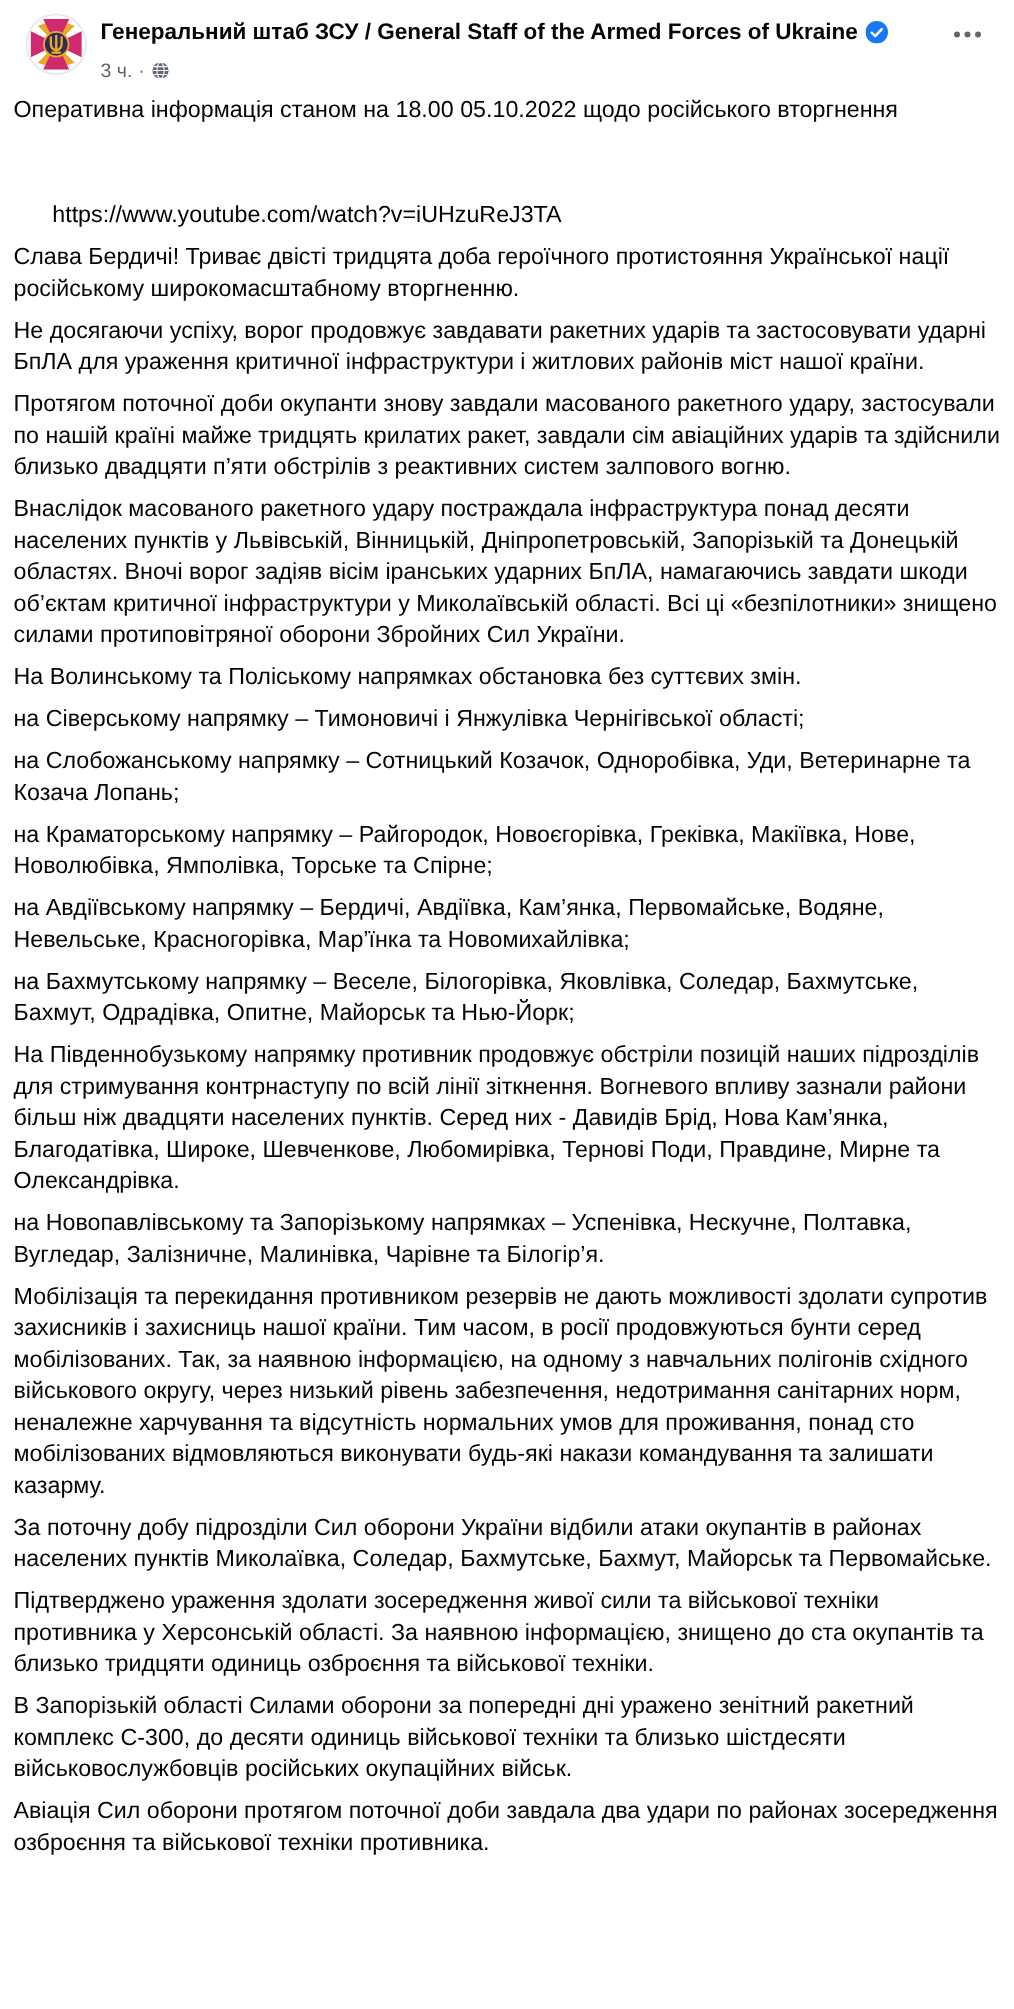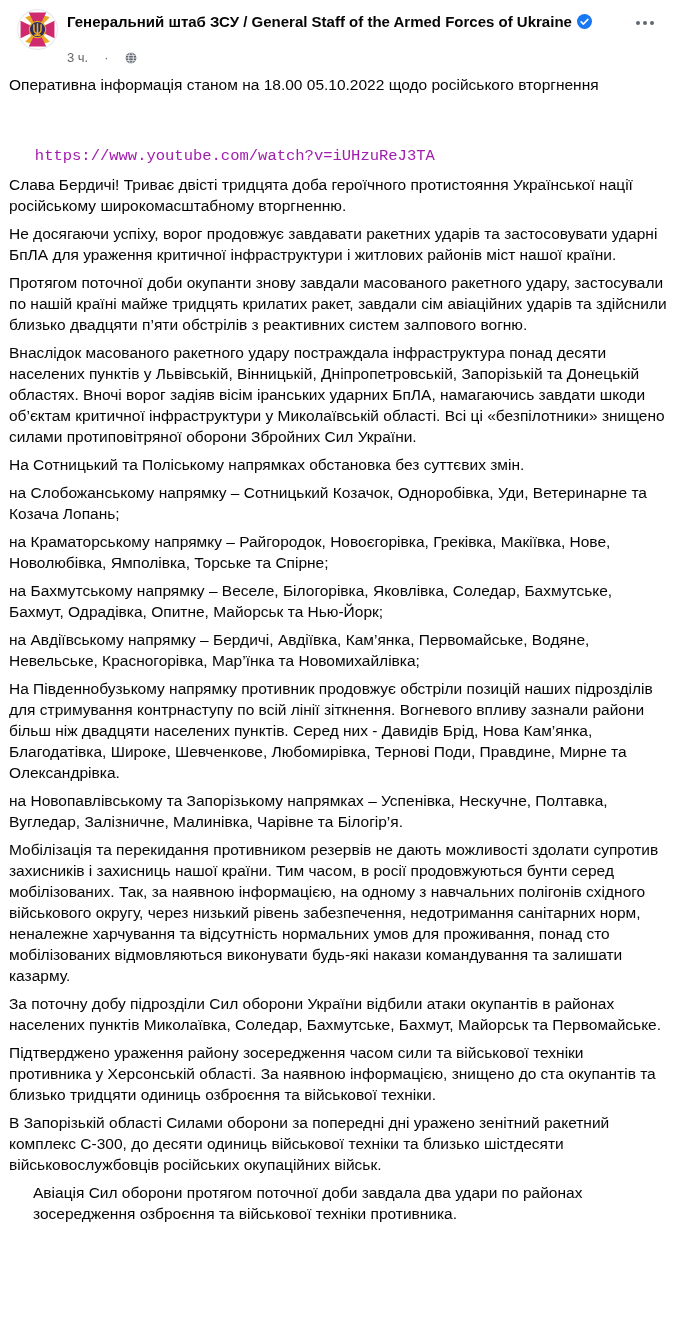--- a/index.html
+++ b/index.html
@@ -56,22 +56,22 @@
   }
   .verified-badge {
     width: 15px;
     height: 15px;
     flex: 0 0 15px;
     display: inline-block;
   }
   .meta-row {
     display: flex;
     align-items: center;
-    gap: 16px;
-    margin-top: 19px;
+    gap: 4px;
+    margin-top: 8px;
     font-size: 13px;
     line-height: 16px;
     color: #65676b;
   }
   .meta-row .timestamp { cursor: pointer; }
   .meta-row .dot-sep { color: #65676b; }
   .globe-icon { width: 12px; height: 12px; display: inline-block; }
   .menu-btn {
     margin-left: auto;
     padding: 12px 6px 8px 6px;
@@ -92,26 +92,25 @@
     padding: 6px 8px 12px 9px;
     font-size: 15.5px;
     line-height: 21px;
     color: #050505;
   }
   .para {
     margin: 0 0 7px 0;
     white-space: pre-wrap;
     overflow-wrap: break-word;
   }
-  .para:last-child { margin-bottom: 0; margin-left: 24px; }
+  .para:last-child { margin-bottom: 0; }
   .yt-link {
-    color: #a21caf;
+    color: #000000;
     text-decoration: none;
     cursor: pointer;
-    font-family: Liberation Mono, monospace;
   }
 </style>
 </head>
 <body>
 
 <div class="post-card">
 
   <div class="post-header">
 
     <div class="avatar">
@@ -175,28 +174,29 @@
   <div class="post-content">
     <p class="para">Оперативна інформація станом на 18.00 05.10.2022 щодо російського вторгнення</p>
 
     <p class="para"><br>
       <a class="yt-link" href="#">https://www.youtube.com/watch?v=iUHzuReJ3TA</a></p>
 
     <p class="para">Слава Бердичі! Триває двісті тридцята доба героїчного протистояння Української нації російському широкомасштабному вторгненню.</p>
     <p class="para">Не досягаючи успіху, ворог продовжує завдавати ракетних ударів та застосовувати ударні БпЛА для ураження критичної інфраструктури і житлових районів міст нашої країни.</p>
     <p class="para">Протягом поточної доби окупанти знову завдали масованого ракетного удару, застосували по нашій країні майже тридцять крилатих ракет, завдали сім авіаційних ударів та здійснили близько двадцяти п’яти обстрілів з реактивних систем залпового вогню.</p>
     <p class="para">Внаслідок масованого ракетного удару постраждала інфраструктура понад десяти населених пунктів у Львівській, Вінницькій, Дніпропетровській, Запорізькій та Донецькій областях. Вночі ворог задіяв вісім іранських ударних БпЛА, намагаючись завдати шкоди об’єктам критичної інфраструктури у Миколаївській області. Всі ці «безпілотники» знищено силами протиповітряної оборони Збройних Сил України.</p>
-    <p class="para">На Сотницький та Поліському напрямках обстановка без суттєвих змін.</p>
+    <p class="para">На Волинському та Поліському напрямках обстановка без суттєвих змін.</p>
+    <p class="para">на Сіверському напрямку – Тимоновичі і Янжулівка Чернігівської області;</p>
     <p class="para">на Слобожанському напрямку – Сотницький Козачок, Одноробівка, Уди, Ветеринарне та Козача Лопань;</p>
     <p class="para">на Краматорському напрямку – Райгородок, Новоєгорівка, Греківка, Макіївка, Нове, Новолюбівка, Ямполівка, Торське та Спірне;</p>
+    <p class="para">на Авдіївському напрямку – Бердичі, Авдіївка, Кам’янка, Первомайське, Водяне, Невельське, Красногорівка, Мар’їнка та Новомихайлівка;</p>
     <p class="para">на Бахмутському напрямку – Веселе, Білогорівка, Яковлівка, Соледар, Бахмутське, Бахмут, Одрадівка, Опитне, Майорськ та Нью-Йорк;</p>
-    <p class="para">на Авдіївському напрямку – Бердичі, Авдіївка, Кам’янка, Первомайське, Водяне, Невельське, Красногорівка, Мар’їнка та Новомихайлівка;</p>
     <p class="para">На Південнобузькому напрямку противник продовжує обстріли позицій наших підрозділів для стримування контрнаступу по всій лінії зіткнення. Вогневого впливу зазнали райони більш ніж двадцяти населених пунктів. Серед них - Давидів Брід, Нова Кам’янка, Благодатівка, Широке, Шевченкове, Любомирівка, Тернові Поди, Правдине, Мирне та Олександрівка.</p>
     <p class="para">на Новопавлівському та Запорізькому напрямках – Успенівка, Нескучне, Полтавка, Вугледар, Залізничне, Малинівка, Чарівне та Білогір’я.</p>
     <p class="para">Мобілізація та перекидання противником резервів не дають можливості здолати супротив захисників і захисниць нашої країни. Тим часом, в росії продовжуються бунти серед мобілізованих. Так, за наявною інформацією, на одному з навчальних полігонів східного військового округу, через низький рівень забезпечення, недотримання санітарних норм, неналежне харчування та відсутність нормальних умов для проживання, понад сто мобілізованих відмовляються виконувати будь-які накази командування та залишати казарму.</p>
     <p class="para">За поточну добу підрозділи Сил оборони України відбили атаки окупантів в районах населених пунктів Миколаївка, Соледар, Бахмутське, Бахмут, Майорськ та Первомайське.</p>
-    <p class="para">Підтверджено ураження району зосередження часом сили та військової техніки противника у Херсонській області. За наявною інформацією, знищено до ста окупантів та близько тридцяти одиниць озброєння та військової техніки.</p>
+    <p class="para">Підтверджено ураження здолати зосередження живої сили та військової техніки противника у Херсонській області. За наявною інформацією, знищено до ста окупантів та близько тридцяти одиниць озброєння та військової техніки.</p>
     <p class="para">В Запорізькій області Силами оборони за попередні дні уражено зенітний ракетний комплекс С-300, до десяти одиниць військової техніки та близько шістдесяти військовослужбовців російських окупаційних військ.</p>
     <p class="para">Авіація Сил оборони протягом поточної доби завдала два удари по районах зосередження озброєння та військової техніки противника.</p>
 
   </div>
 
 </div>
 
 </body></html>

